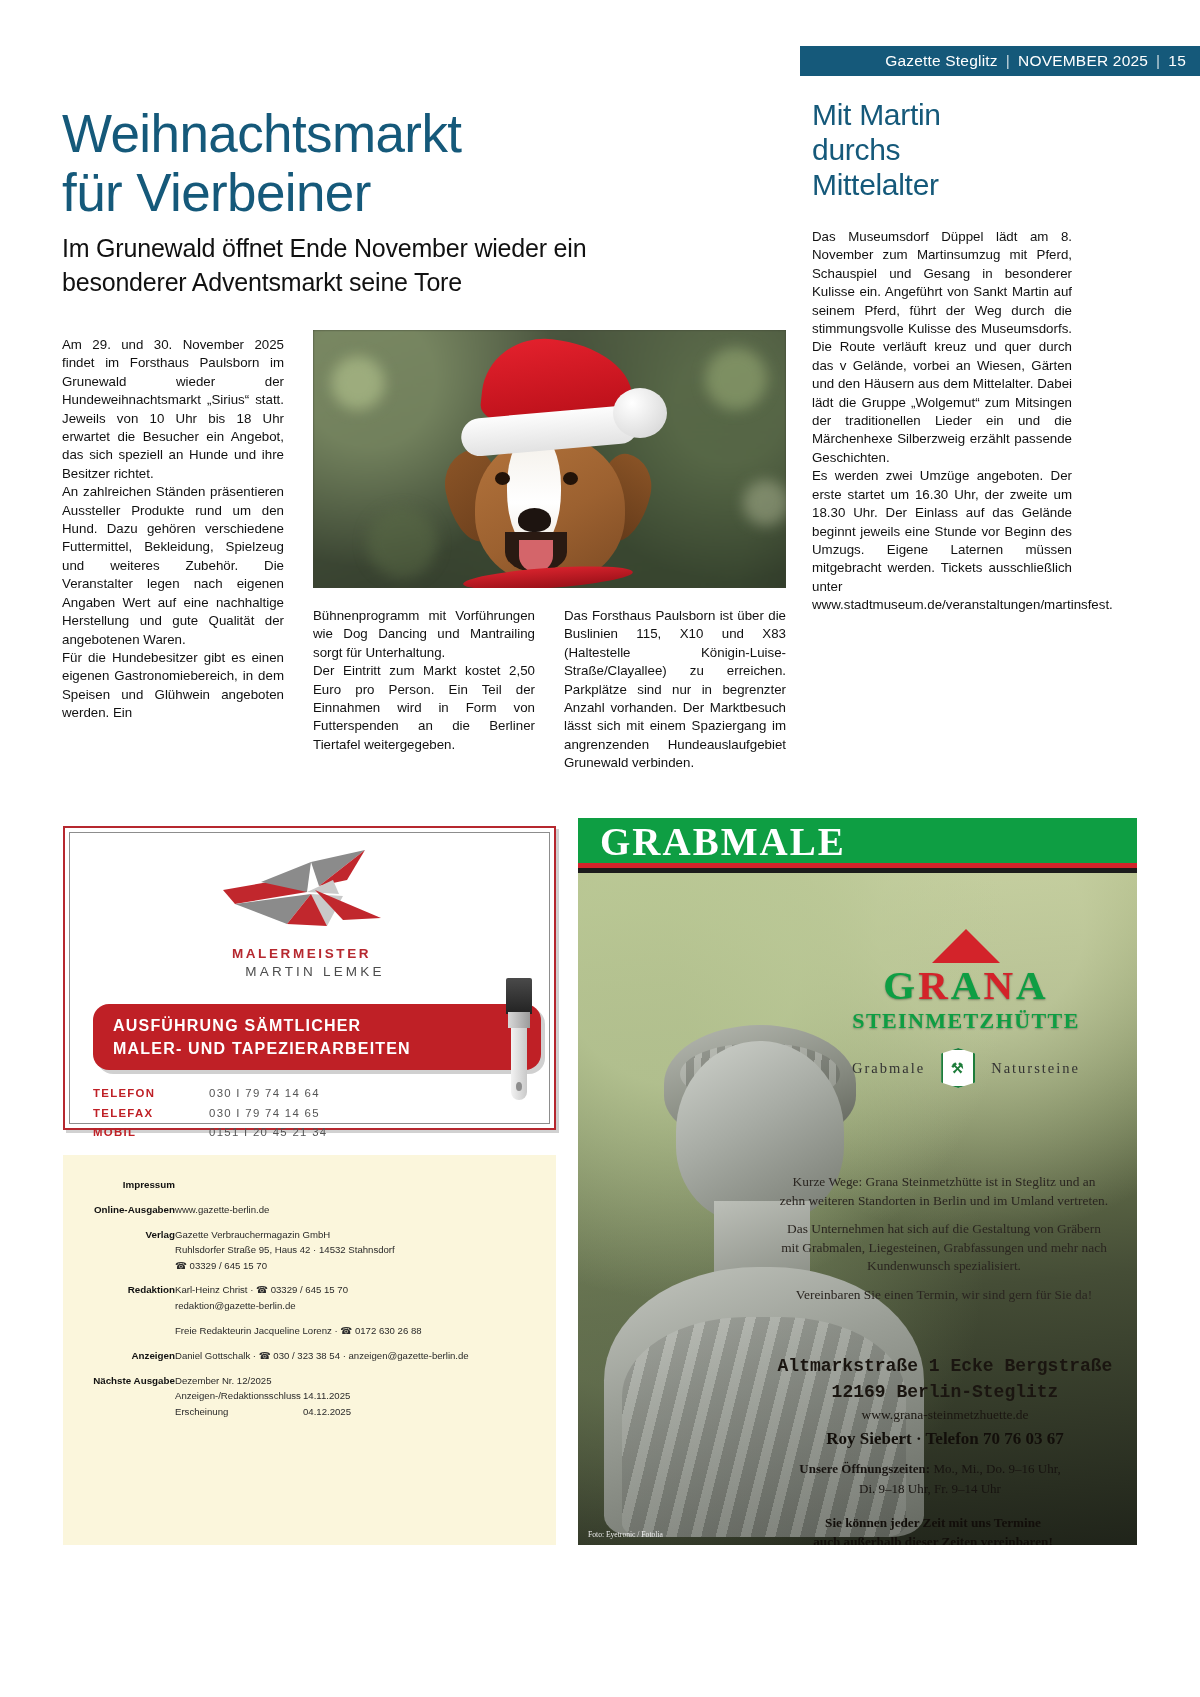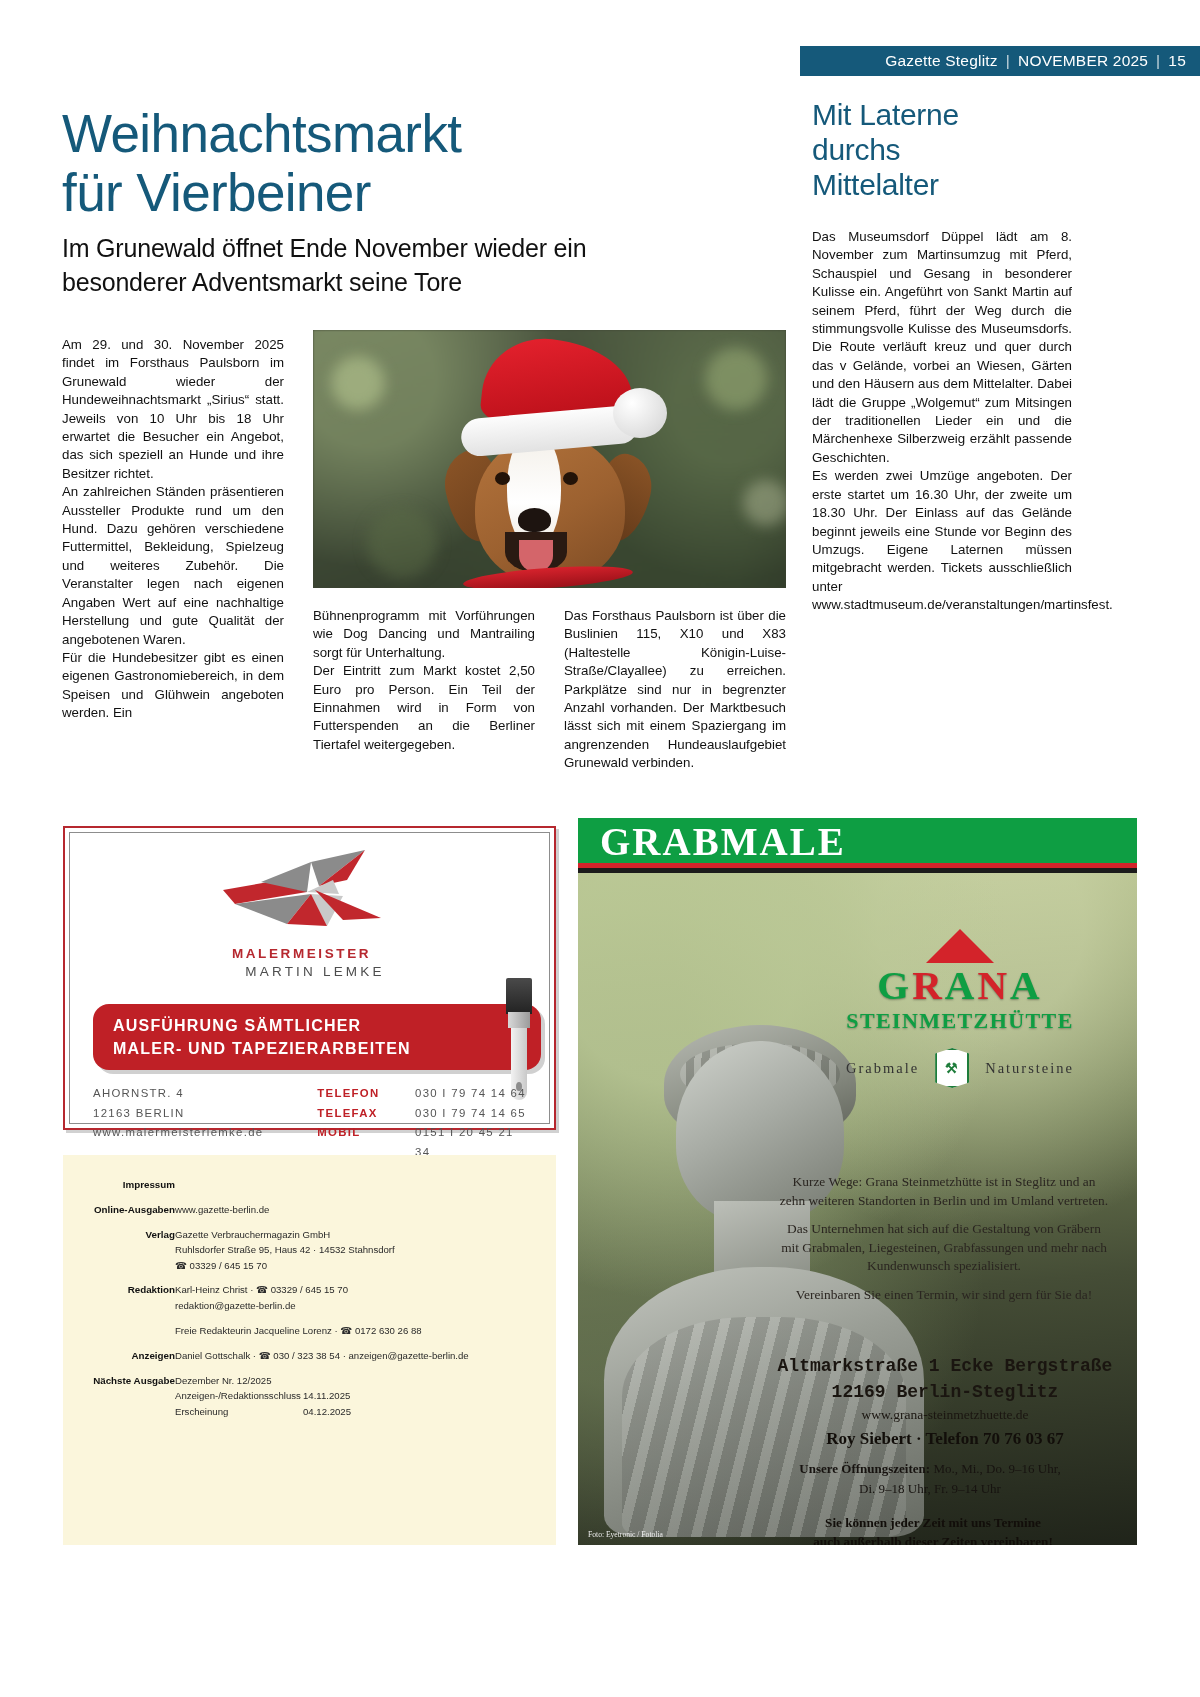--- a/index.html
+++ b/index.html
@@ -176,21 +176,21 @@
   .brush .hole { position:absolute; left:14px; top:106px; width:6px; height:9px; background:#8d8d8d; border-radius:50%;}
 
   .maler-contact {
     position:absolute; left:28px; top:256px; width:440px;
     display:flex; gap:20px;
     font-size:11.4px; letter-spacing:1.3px; color:#555;
     line-height:1.72;
   }
   .maler-contact .addr { width:205px; }
   .maler-contact .tel-labels { width:78px; color:#bf2026; font-weight:700; }
-  .maler-contact .tel-values { color:#555; }
+  .maler-contact .tel-values { color:#555;margin-left:18px; }
 
   
   #impressum {
     position:absolute; left:63px; top:1155px; width:493px; height:390px;
     background:#fbf6dc;
     padding:22px 16px 10px 16px;
     font-size:9.6px; line-height:1.62; color:#2a2a2a;
   }
   #impressum .row { display:flex; margin-bottom:9px; }
   #impressum .lbl { width:96px; flex:none; font-weight:700; font-size:9.8px; color:#111;text-align:right; }
@@ -248,21 +248,21 @@
     position:absolute; left:0px; top:226px; width:320px; height:270px;
     background:linear-gradient(160deg,#c3c6bf 0%,#9a9e96 40%,#656961 100%);
     border-radius:48% 48% 10% 10% / 42% 42% 8% 8%;
   }
   .statue .drape {
     position:absolute; left:18px; top:276px; width:284px; height:220px;
     background:repeating-linear-gradient(104deg, rgba(255,255,255,.14) 0 10px, rgba(0,0,0,.14) 10px 24px);
     border-radius:44% 44% 8% 8% / 36% 36% 6% 6%;
     opacity:.8;
   }
-  .grana-logo { position:absolute; right:32px; top:56px; width:290px; text-align:center; }
+  .grana-logo { position:absolute; right:26px; top:56px; width:290px; text-align:center; }
   .grana-tri {
     width:0; height:0; margin:0 auto 2px auto;
     border-left:34px solid transparent; border-right:34px solid transparent;
     border-bottom:34px solid #d3232a;
   }
   .grana-word {
     font-family:"Liberation Serif", serif; font-weight:700; font-size:41px; letter-spacing:3px;
     line-height:1; text-shadow:0 1px 2px rgba(0,0,0,.35);
   }
   .grana-word .g{color:#0e9e43}.grana-word .r{color:#d3232a}
@@ -327,21 +327,21 @@
 <div class="main-headline">
   <div>Weihnachtsmarkt</div>
   <div>für Vierbeiner</div>
 </div>
 <div class="main-subhead">
   <div>Im Grunewald öffnet Ende November wieder ein</div>
   <div>besonderer Adventsmarkt seine Tore</div>
 </div>
 
 <div class="side-headline">
-  <div>Mit Laterne</div>
+  <div>Mit Martin</div>
   <div>durchs</div>
   <div>Mittelalter</div>
 </div>
 
 <div class="photo">
   <div class="bg"></div>
   <div class="bokeh" style="left:18px;  top:26px;  width:54px; height:54px; background:rgba(190,205,150,.55);"></div>
   <div class="bokeh" style="left:392px; top:18px;  width:62px; height:62px; background:rgba(170,190,130,.45);"></div>
   <div class="bokeh" style="left:430px; top:150px; width:46px; height:46px; background:rgba(220,225,190,.35);"></div>
   <div class="bokeh" style="left:54px;  top:178px; width:70px; height:70px; background:rgba(90,105,70,.55);"></div>
@@ -406,25 +406,20 @@
     <span>MALER- UND TAPEZIERARBEITEN</span>
   </div>
   <div class="brush">
     <div class="bristle"></div>
       <div class="ferrule"></div>
       <div class="handle"></div>
       <div class="hole"></div>
   </div>
 
   <div class="maler-contact">
-    <div class="addr">
-      <div>AHORNSTR. 4</div>
-      <div>12163 BERLIN</div>
-      <div>www.malermeisterlemke.de</div>
-    </div>
     <div class="tel-labels">
       <div>TELEFON</div>
       <div>TELEFAX</div>
       <div>MOBIL</div>
     </div>
     <div class="tel-values">
       <div>030 I 79 74 14 64</div>
       <div>030 I 79 74 14 65</div>
       <div>0151 I 20 45 21 34</div>
     </div>

